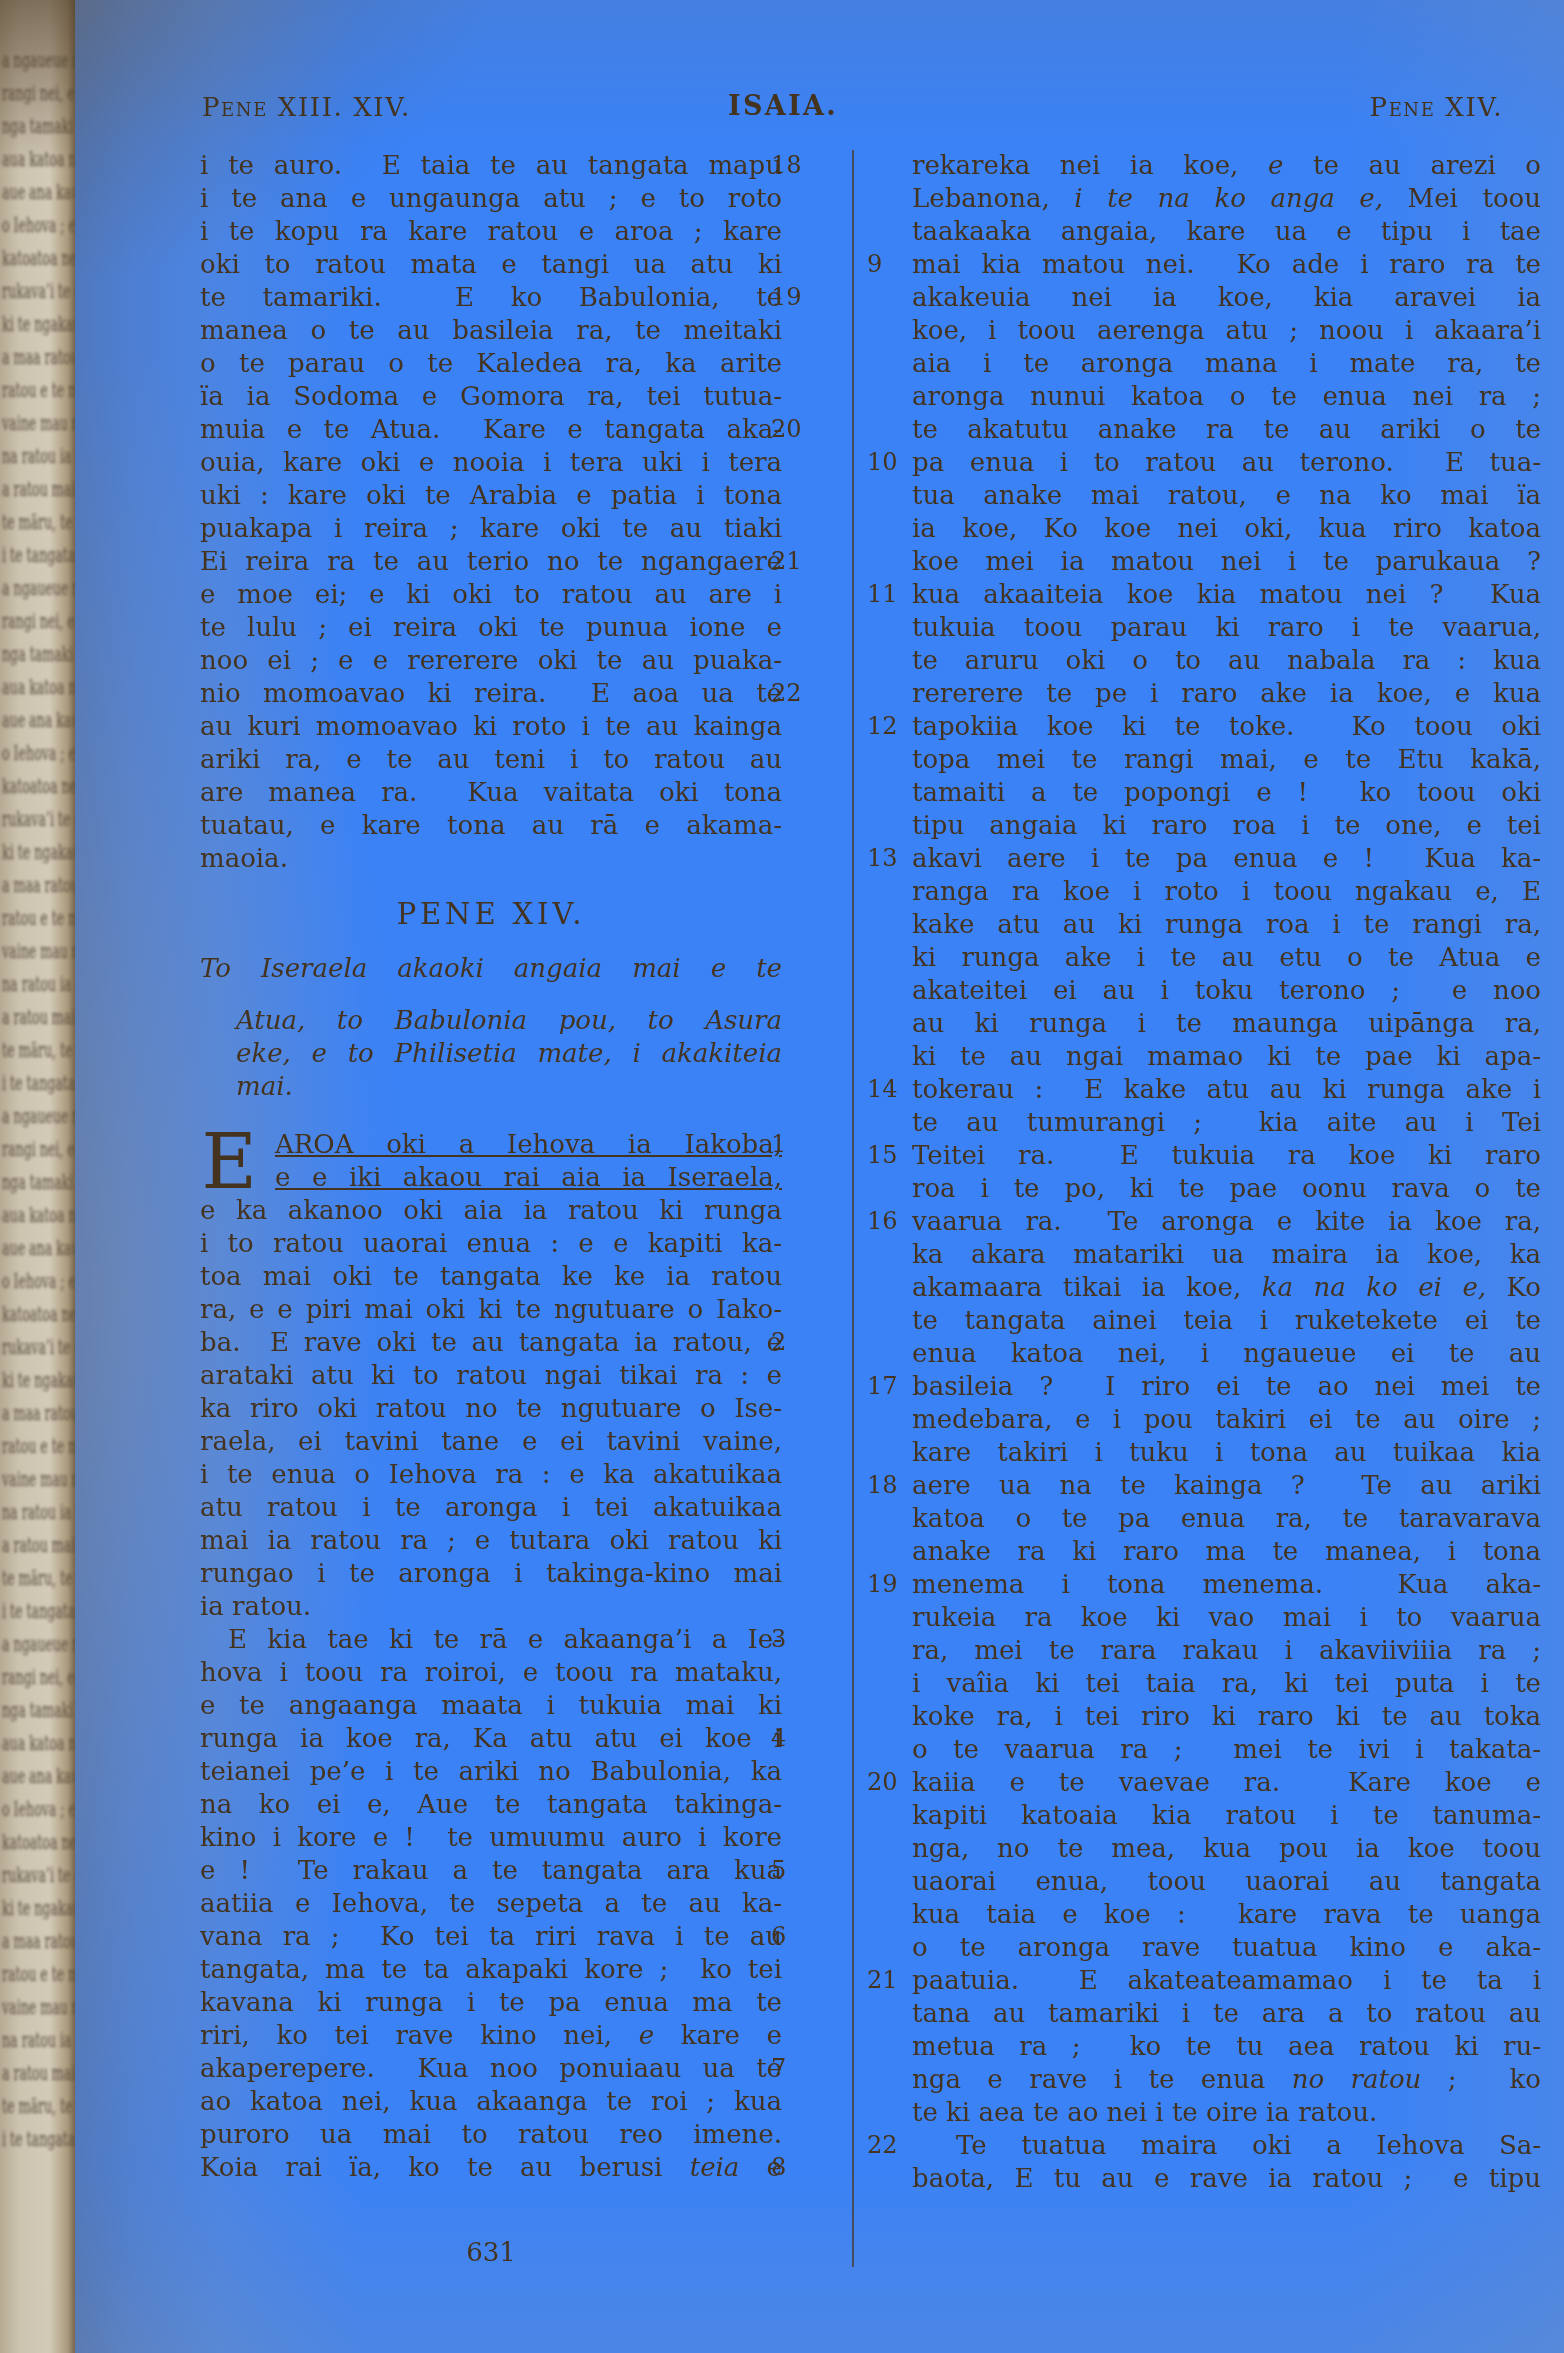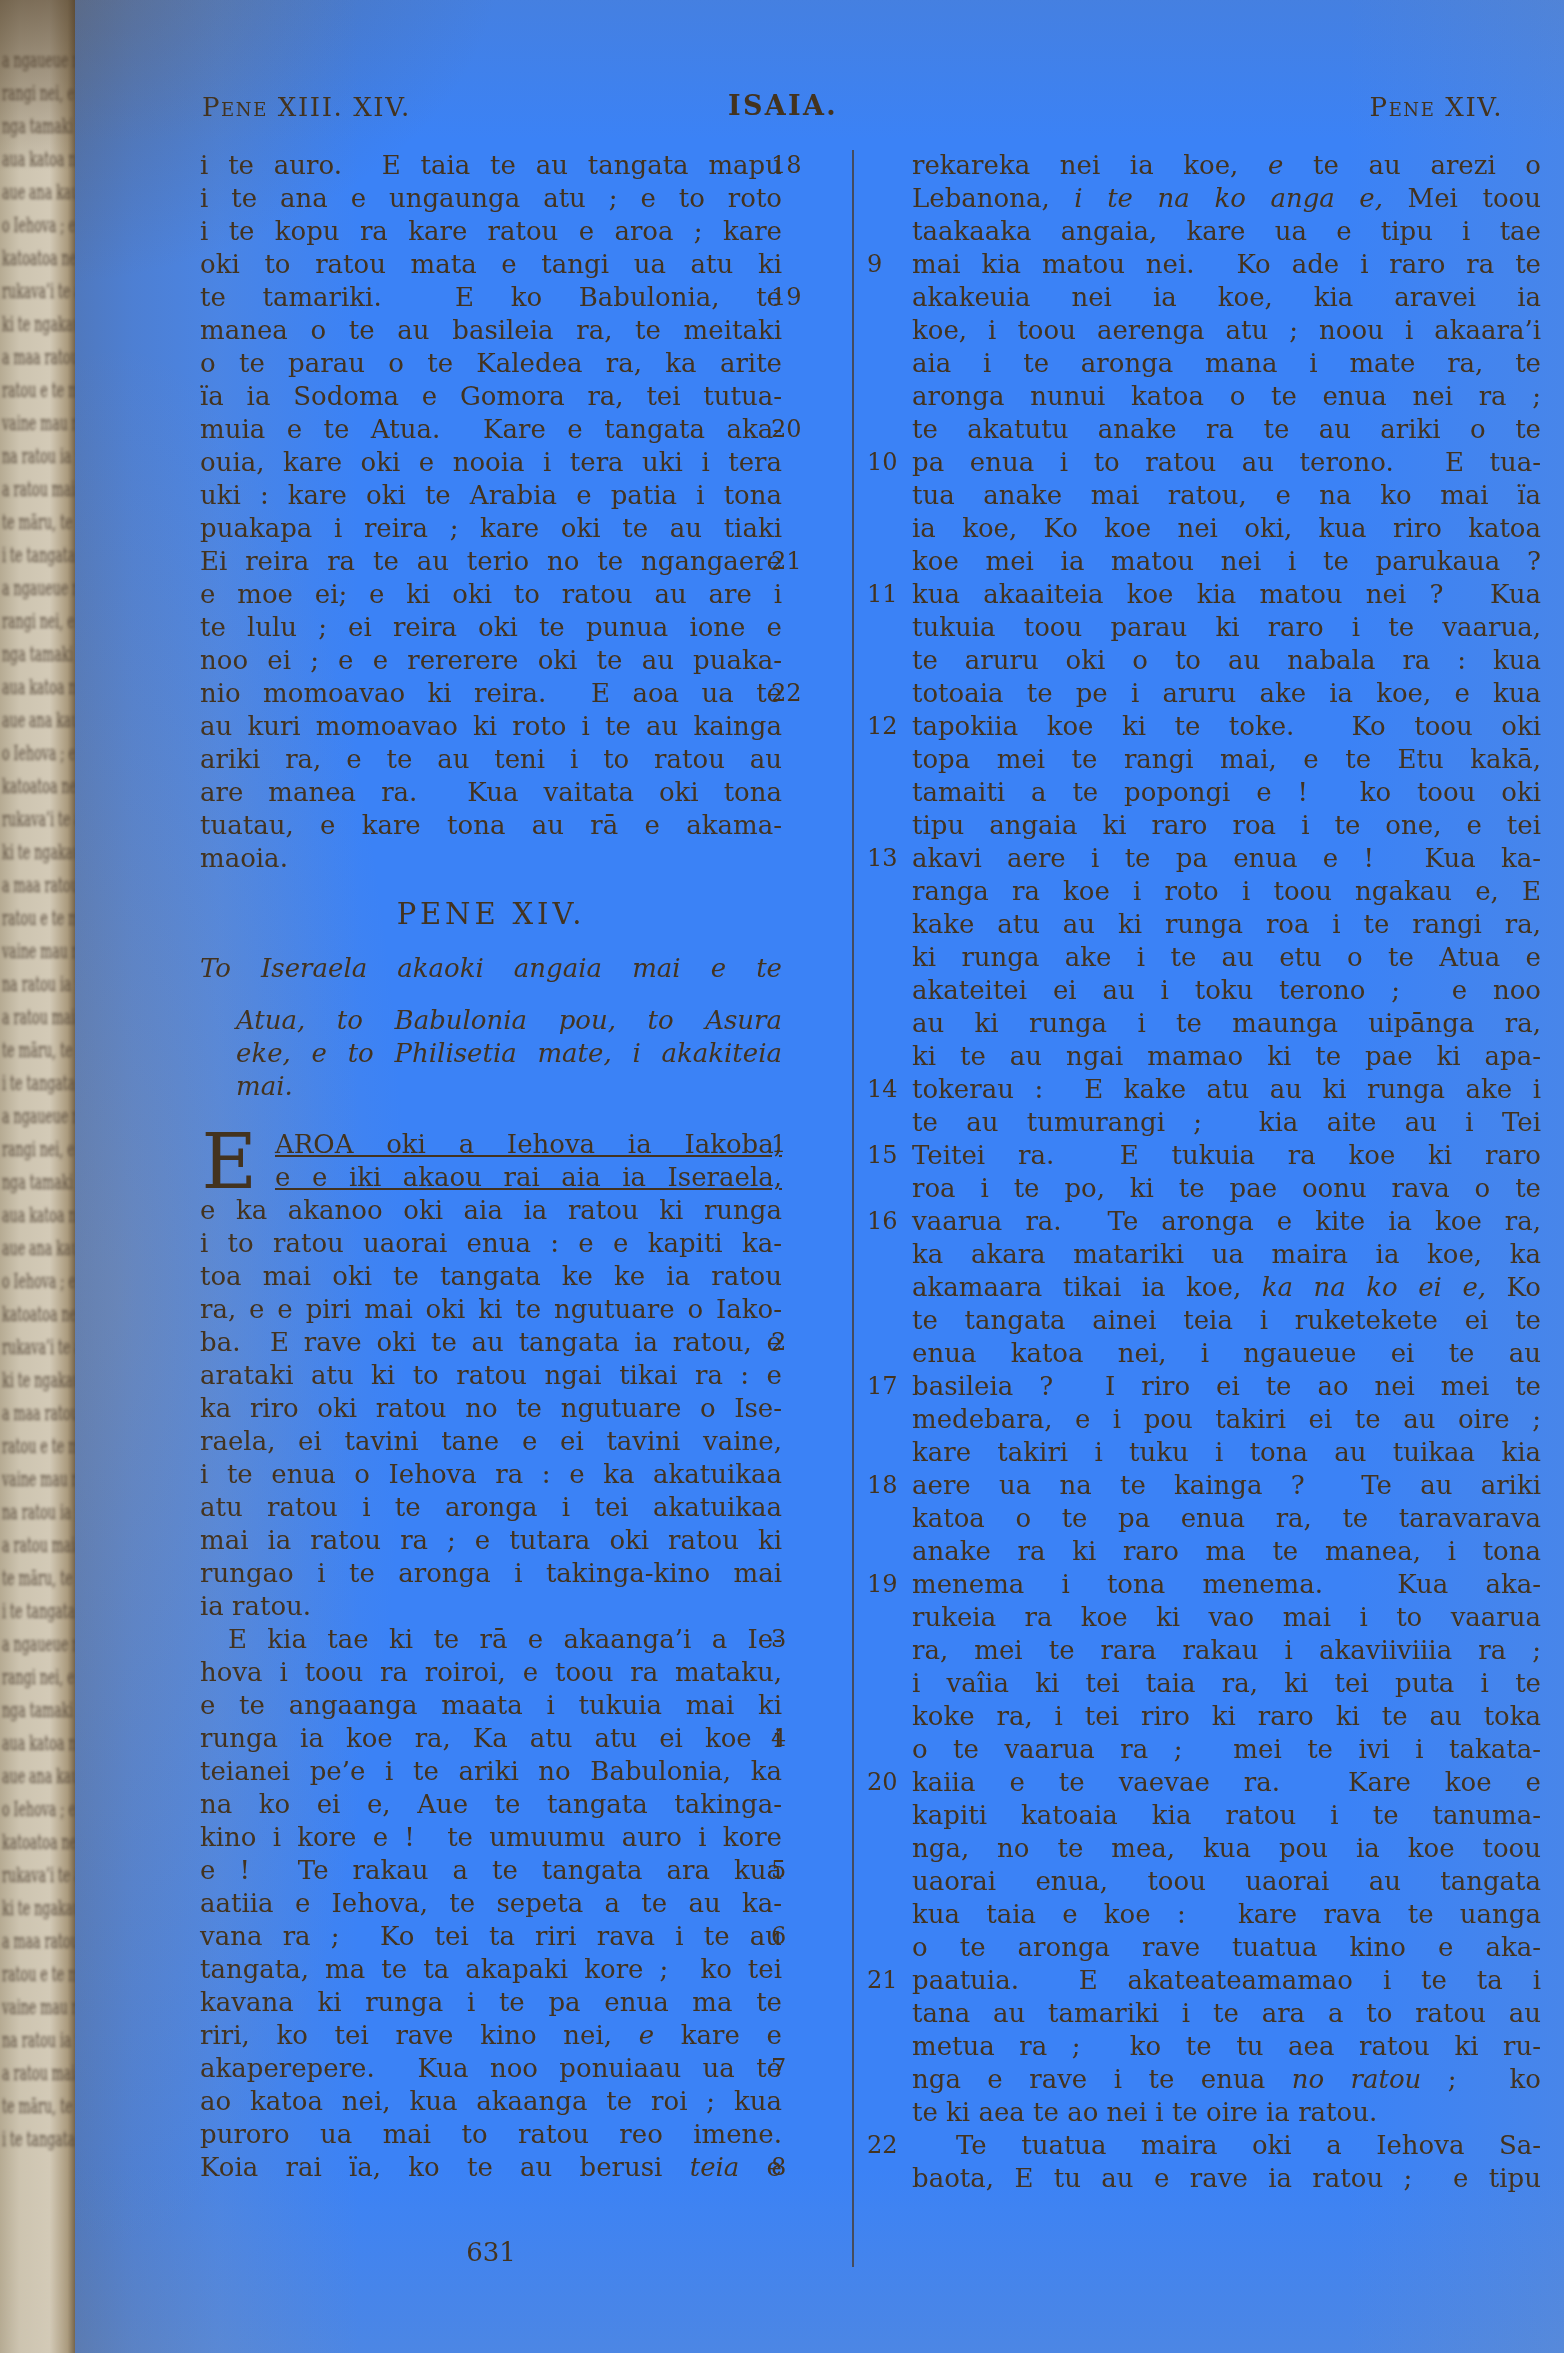--- a/index.html
+++ b/index.html
@@ -217,21 +217,21 @@
       <div class="line"><span>aia i te aronga mana i mate ra, te</span></div>
       <div class="line"><span>aronga nunui katoa o te enua nei ra ;</span></div>
       <div class="line"><span>te akatutu anake ra te au ariki o te</span></div>
       <div class="line"><span>pa enua i to ratou au terono.&nbsp; E tua-</span><span class="vnum">10</span></div>
       <div class="line"><span>tua anake mai ratou, e na ko mai ïa</span></div>
       <div class="line"><span>ia koe, Ko koe nei oki, kua riro katoa</span></div>
       <div class="line"><span>koe mei ia matou nei i te parukaua ?</span></div>
       <div class="line"><span>kua akaaiteia koe kia matou nei ?&nbsp; Kua</span><span class="vnum">11</span></div>
       <div class="line"><span>tukuia toou parau ki raro i te vaarua,</span></div>
       <div class="line"><span>te aruru oki o to au nabala ra : kua</span></div>
-      <div class="line"><span>totoaia te pe i aruru ake ia koe, e kua</span></div>
+      <div class="line"><span>rererere te pe i raro ake ia koe, e kua</span></div>
       <div class="line"><span>tapokiia koe ki te toke.&nbsp; Ko toou oki</span><span class="vnum">12</span></div>
       <div class="line"><span>topa mei te rangi mai, e te Etu kakā,</span></div>
       <div class="line"><span>tamaiti a te popongi e !&nbsp; ko toou oki</span></div>
       <div class="line"><span>tipu angaia ki raro roa i te one, e tei</span></div>
       <div class="line"><span>akavi aere i te pa enua e !&nbsp; Kua ka-</span><span class="vnum">13</span></div>
       <div class="line"><span>ranga ra koe i roto i toou ngakau e, E</span></div>
       <div class="line"><span>kake atu au ki runga roa i te rangi ra,</span></div>
       <div class="line"><span>ki runga ake i te au etu o te Atua e</span></div>
       <div class="line"><span>akateitei ei au i toku terono ;&nbsp; e noo</span></div>
       <div class="line"><span>au ki runga i te maunga uipānga ra,</span></div>

